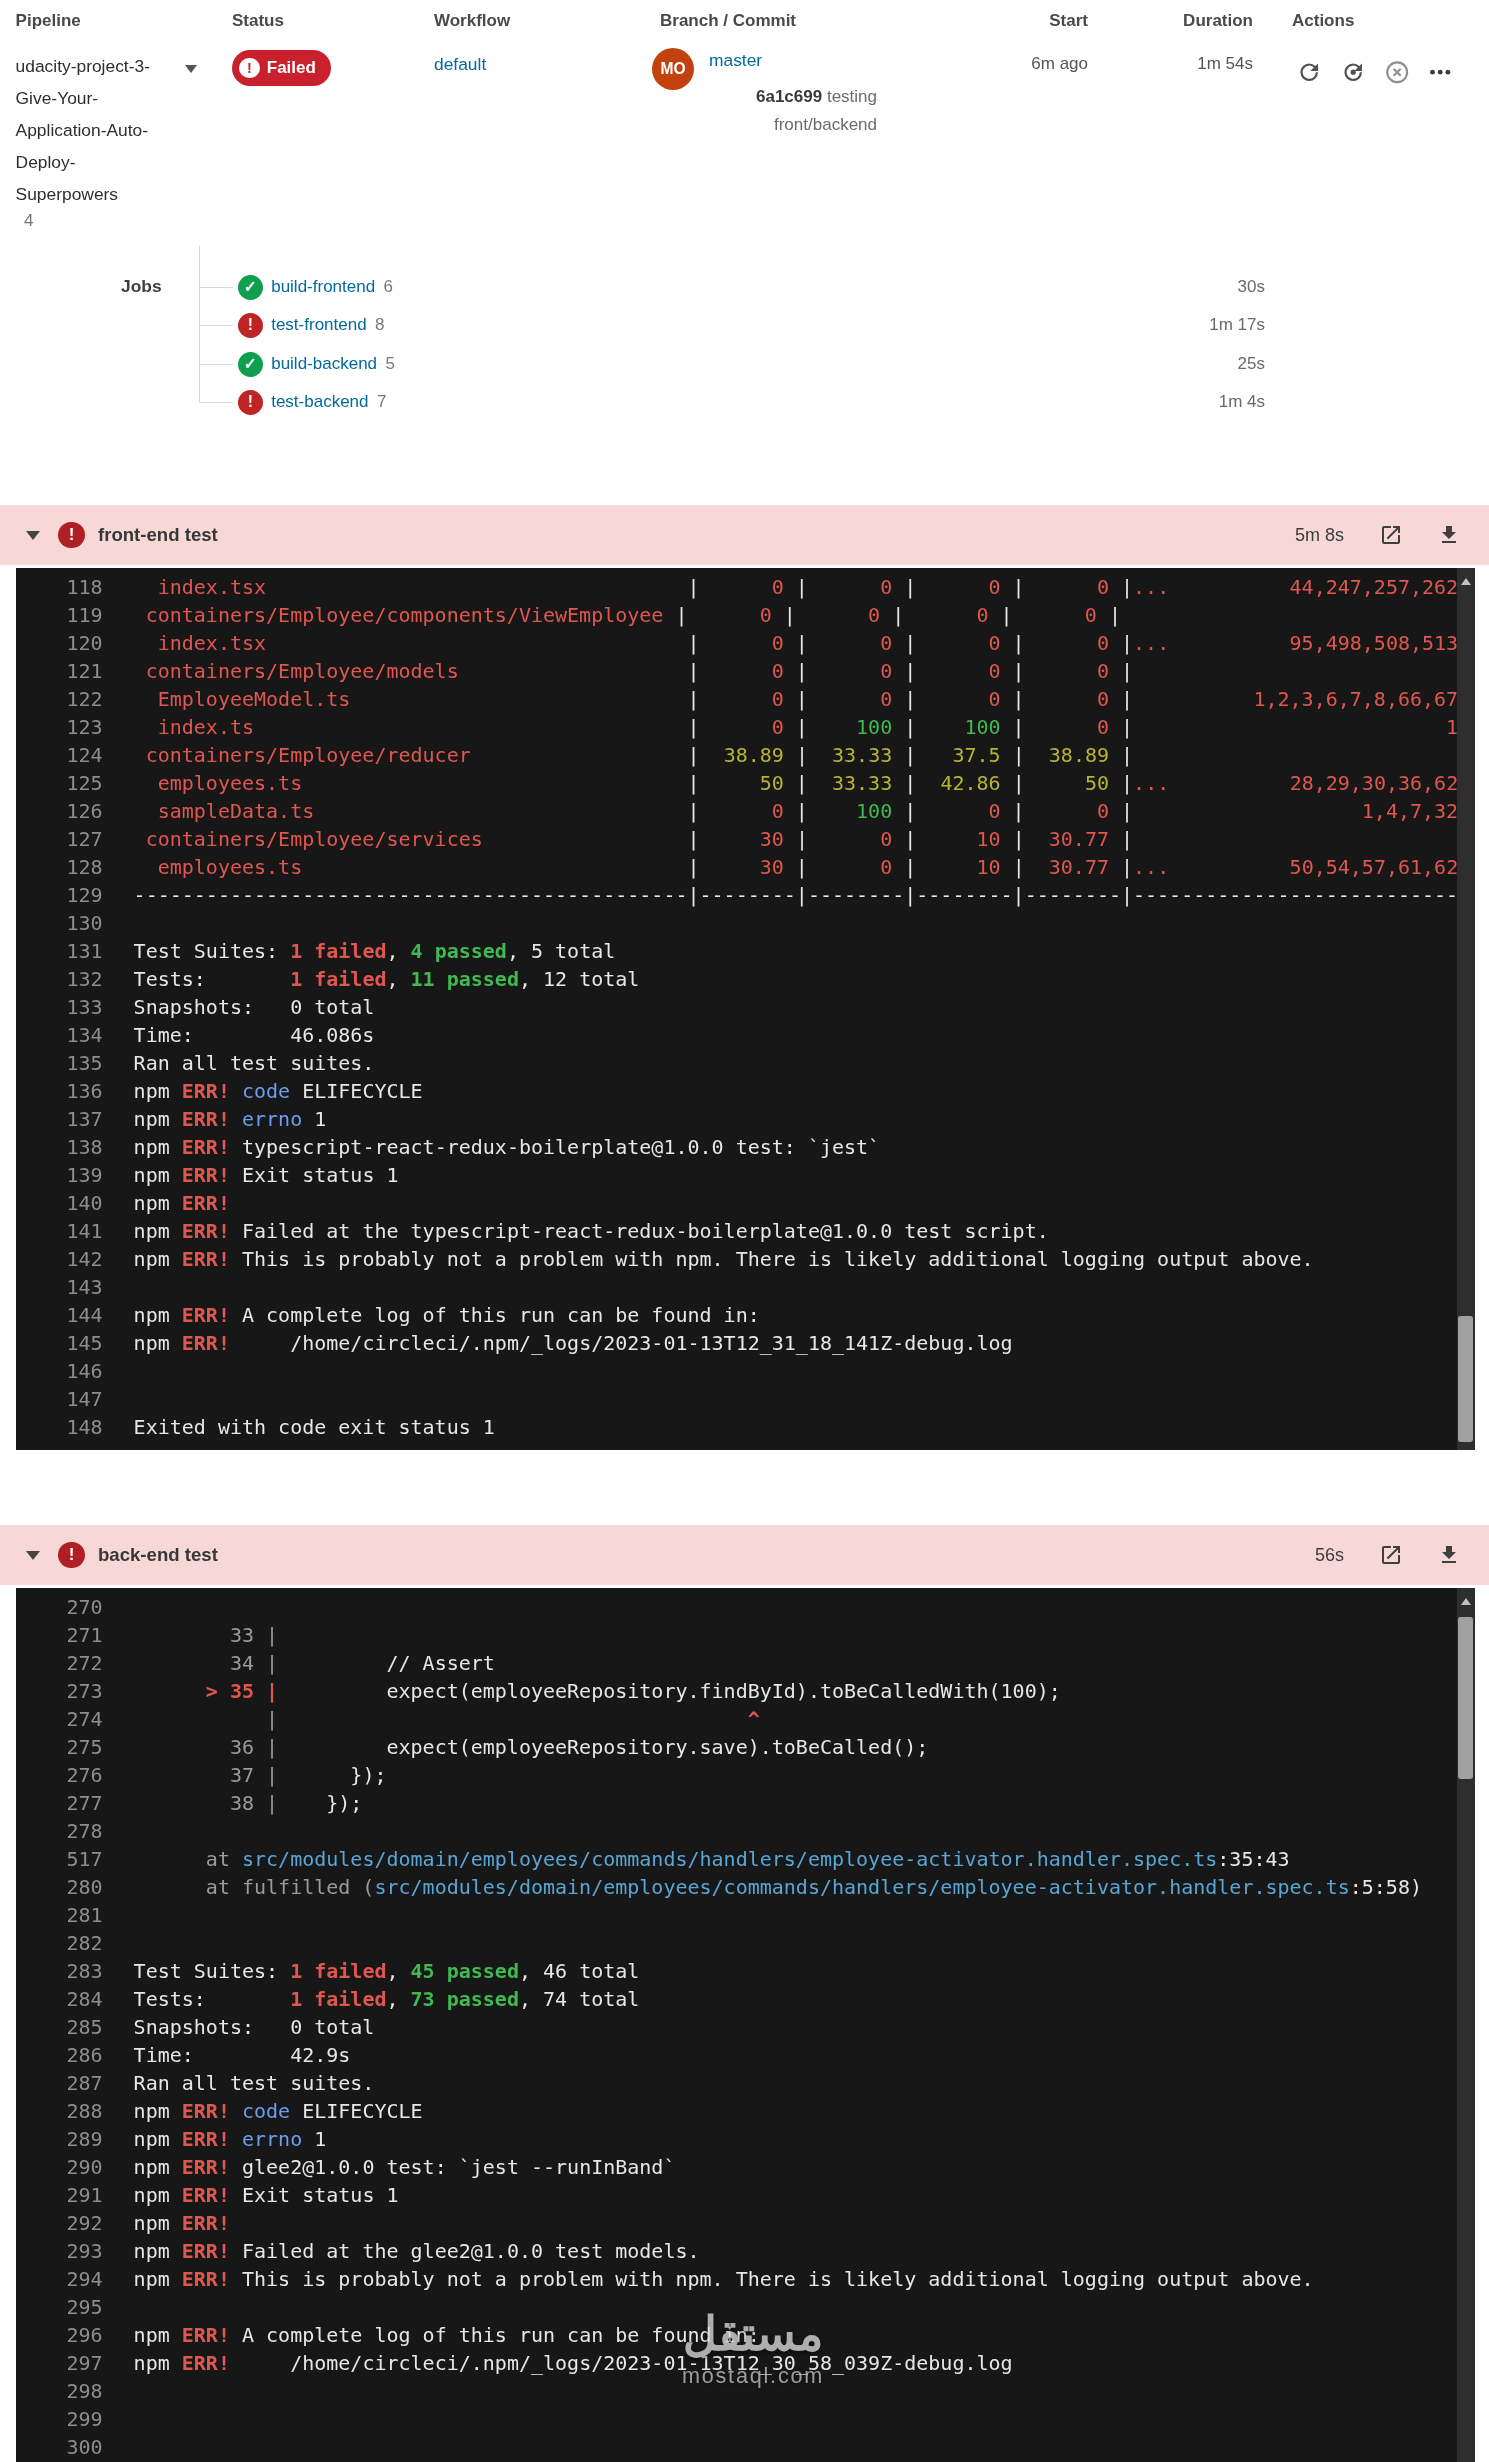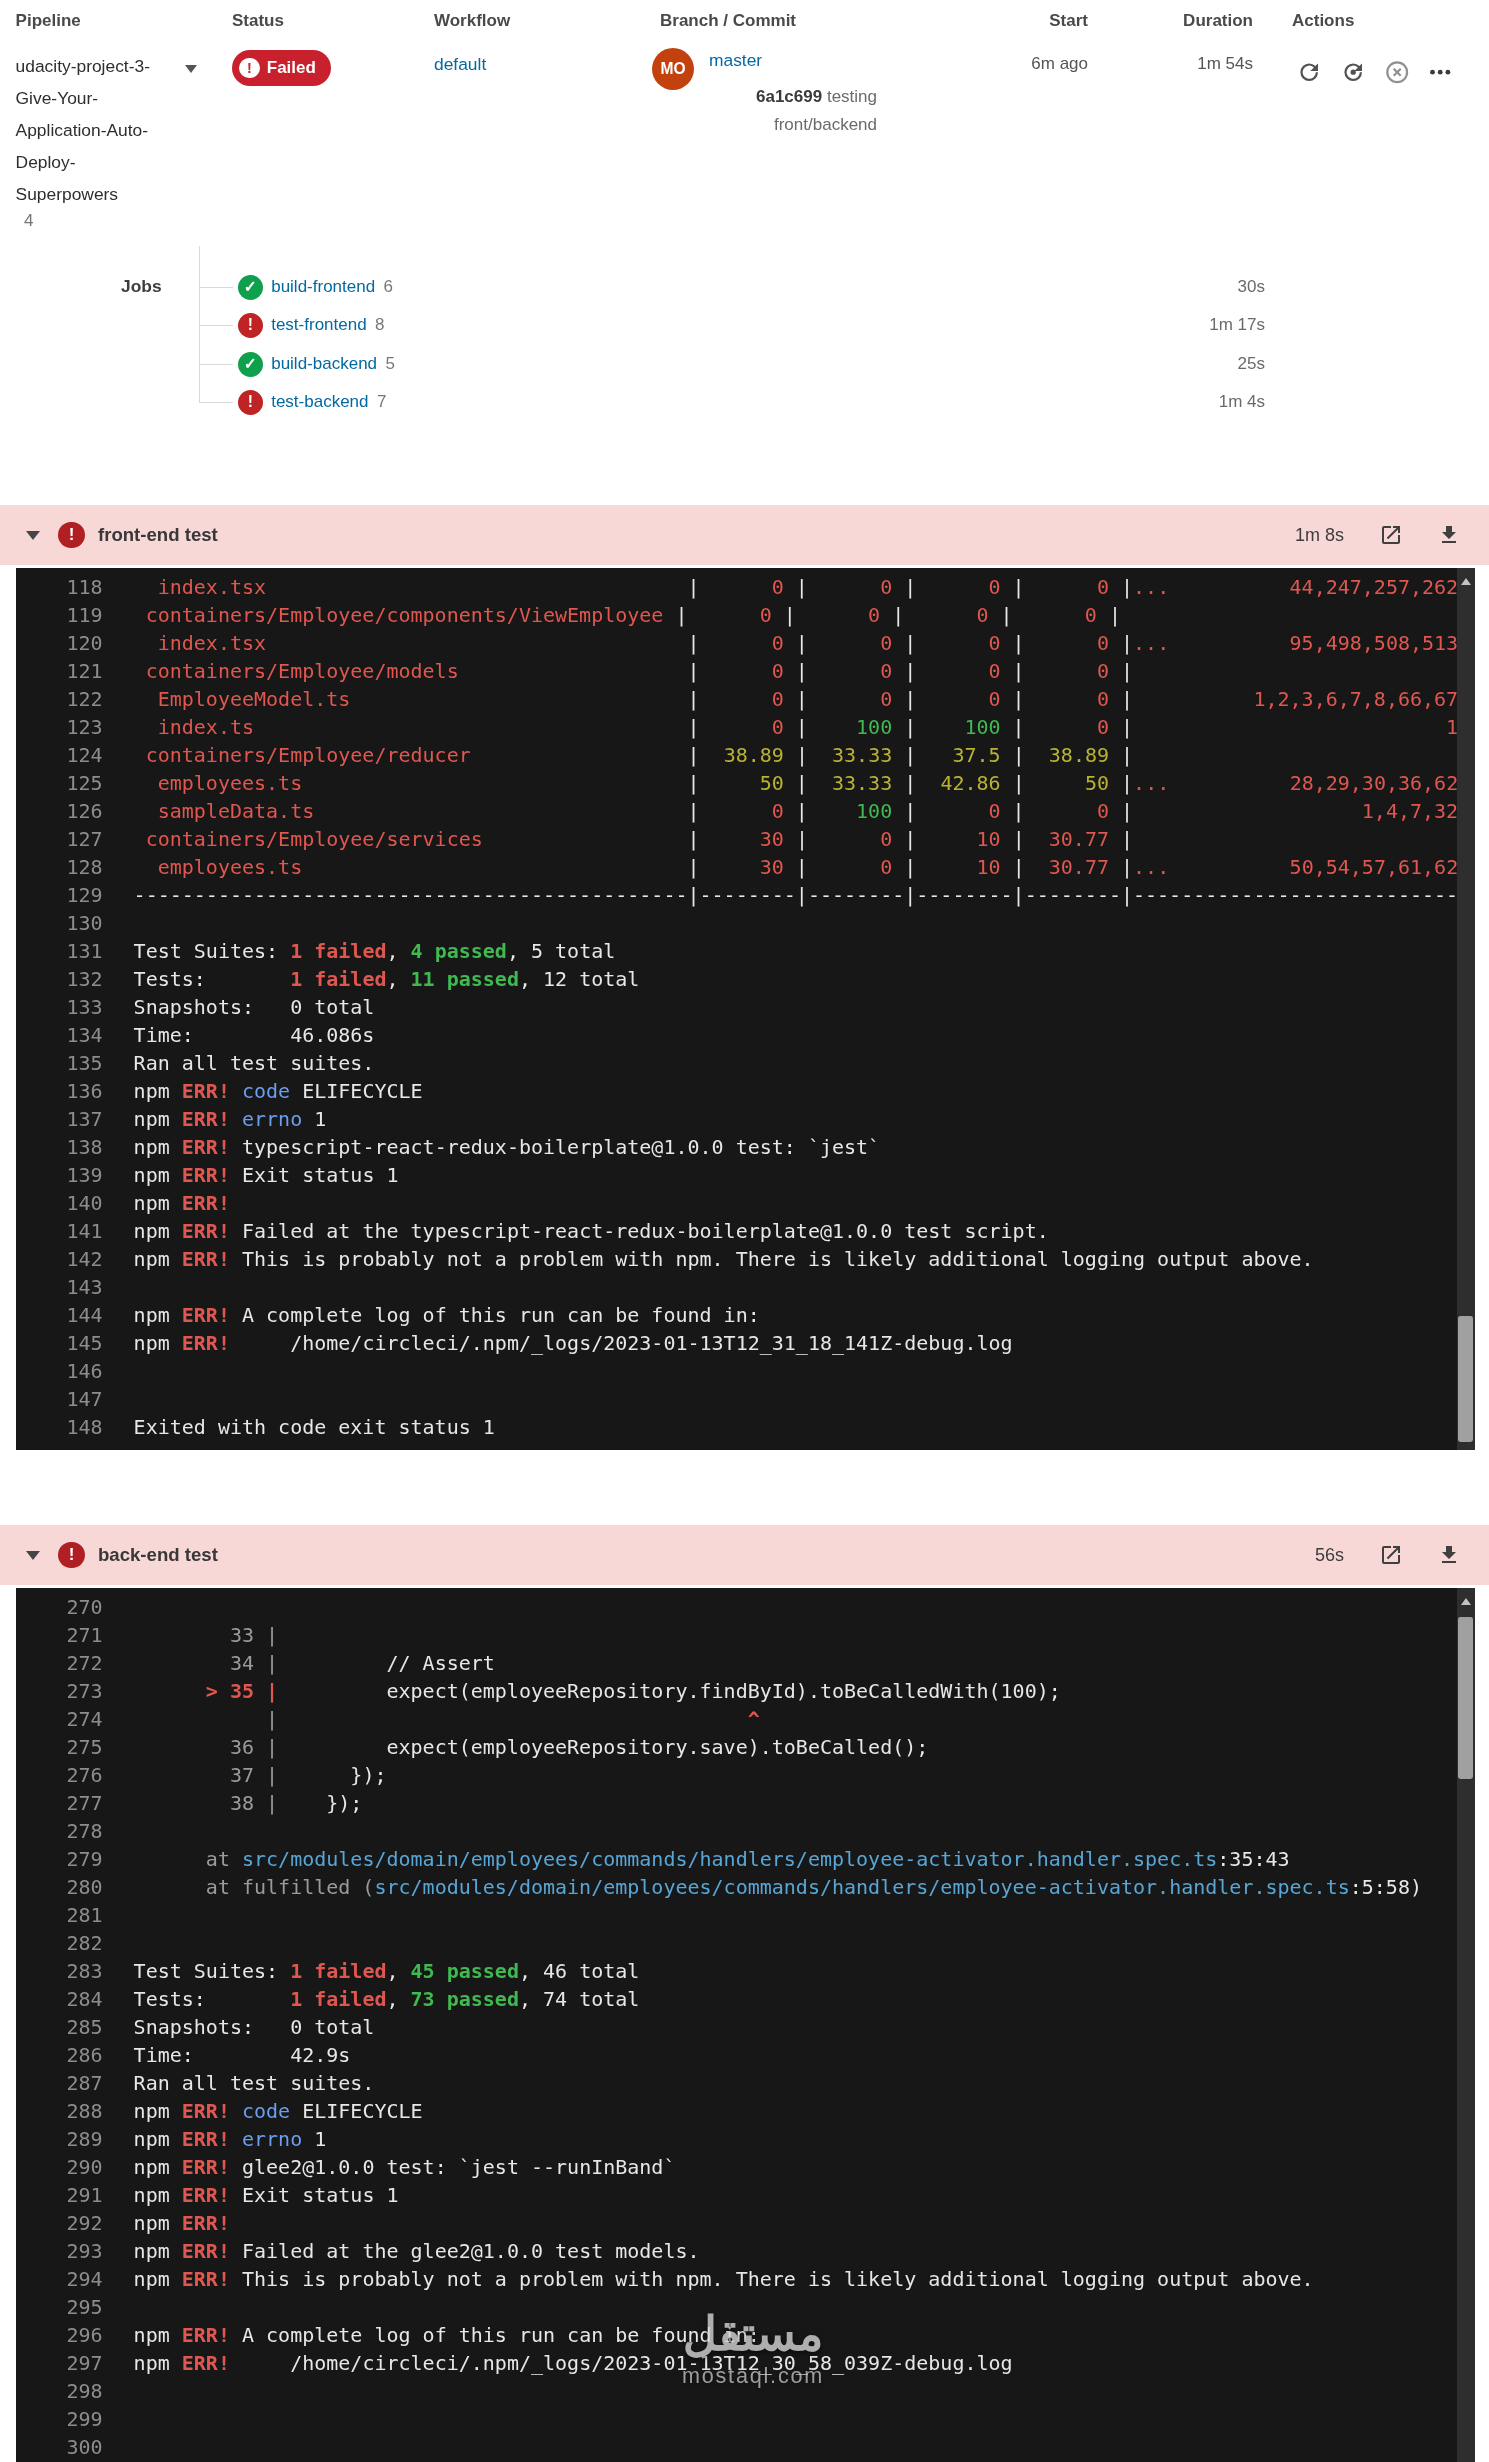--- a/index.html
+++ b/index.html
@@ -166,21 +166,21 @@
     <span class="job-spacer"></span>
     <span class="job-duration">1m 4s</span>
   </div>
 </div>
 
 <div class="section-bar" style="top:505px">
   <span class="section-caret"></span>
   <span class="section-fail-icon">!</span>
   <span class="section-title">front-end test</span>
   <span class="section-spacer"></span>
-  <span class="section-duration">1m 8s</span>
+  <span class="section-duration">5m 8s</span>
   <svg class="bar-icon" viewBox="0 0 24 24">
     <path fill="#3f3f3f" d="M19 19H5V5h7V3H5a2 2 0 0 0-2 2v14a2 2 0 0 0 2 2h14c1.1 0 2-.9 2-2v-7h-2v7zM14 3v2h3.59l-9.83 9.83 1.41 1.41L19 6.41V10h2V3h-7z"></path>
   </svg>
   <svg class="bar-icon" viewBox="0 0 24 24">
     <path fill="#3f3f3f" d="M19 9h-4V3H9v6H5l7 7 7-7zM5 18v2h14v-2H5z"></path>
   </svg>
 </div>
 
 <div class="terminal" style="top:568px;height:882px">
   <div class="log-lines">
@@ -242,21 +242,21 @@
   <div class="log-lines">
       <div class="log-line"><span class="log-num">270</span></div>
       <div class="log-line"><span class="log-num">271</span><span class="seg-d">        33 |</span></div>
       <div class="log-line"><span class="log-num">272</span><span class="seg-d">        34 |</span><span class="seg-p">         // Assert</span></div>
       <div class="log-line"><span class="log-num">273</span><span class="seg-r seg-bold">      &gt; 35 |</span><span class="seg-p">         expect(employeeRepository.findById).toBeCalledWith(100);</span></div>
       <div class="log-line"><span class="log-num">274</span><span class="seg-d">           |</span><span class="seg-r seg-bold">                                       ^</span></div>
       <div class="log-line"><span class="log-num">275</span><span class="seg-d">        36 |</span><span class="seg-p">         expect(employeeRepository.save).toBeCalled();</span></div>
       <div class="log-line"><span class="log-num">276</span><span class="seg-d">        37 |</span><span class="seg-p">      });</span></div>
       <div class="log-line"><span class="log-num">277</span><span class="seg-d">        38 |</span><span class="seg-p">    });</span></div>
       <div class="log-line"><span class="log-num">278</span></div>
-      <div class="log-line"><span class="log-num">279</span><span class="seg-d">      at </span><span class="seg-c">src/modules/domain/employees/commands/handlers/employee-activator.handler.spec.ts</span><span class="seg-p">:35:43</span></div>
+      <div class="log-line"><span class="log-num">517</span><span class="seg-d">      at </span><span class="seg-c">src/modules/domain/employees/commands/handlers/employee-activator.handler.spec.ts</span><span class="seg-p">:35:43</span></div>
       <div class="log-line"><span class="log-num">280</span><span class="seg-d">      at fulfilled (</span><span class="seg-c">src/modules/domain/employees/commands/handlers/employee-activator.handler.spec.ts</span><span class="seg-p">:5:58)</span></div>
       <div class="log-line"><span class="log-num">281</span></div>
       <div class="log-line"><span class="log-num">282</span></div>
       <div class="log-line"><span class="log-num">283</span><span class="seg-p">Test Suites: </span><span class="seg-r seg-bold">1 failed</span><span class="seg-p">, </span><span class="seg-g seg-bold">45 passed</span><span class="seg-p">, 46 total</span></div>
       <div class="log-line"><span class="log-num">284</span><span class="seg-p">Tests:       </span><span class="seg-r seg-bold">1 failed</span><span class="seg-p">, </span><span class="seg-g seg-bold">73 passed</span><span class="seg-p">, 74 total</span></div>
       <div class="log-line"><span class="log-num">285</span><span class="seg-p">Snapshots:   0 total</span></div>
       <div class="log-line"><span class="log-num">286</span><span class="seg-p">Time:        42.9s</span></div>
       <div class="log-line"><span class="log-num">287</span><span class="seg-p">Ran all test suites.</span></div>
       <div class="log-line"><span class="log-num">288</span><span class="seg-p">npm </span><span class="seg-r seg-bold">ERR!</span><span class="seg-p"> </span><span class="seg-l">code</span><span class="seg-p"> ELIFECYCLE</span></div>
       <div class="log-line"><span class="log-num">289</span><span class="seg-p">npm </span><span class="seg-r seg-bold">ERR!</span><span class="seg-p"> </span><span class="seg-l">errno</span><span class="seg-p"> 1</span></div>

